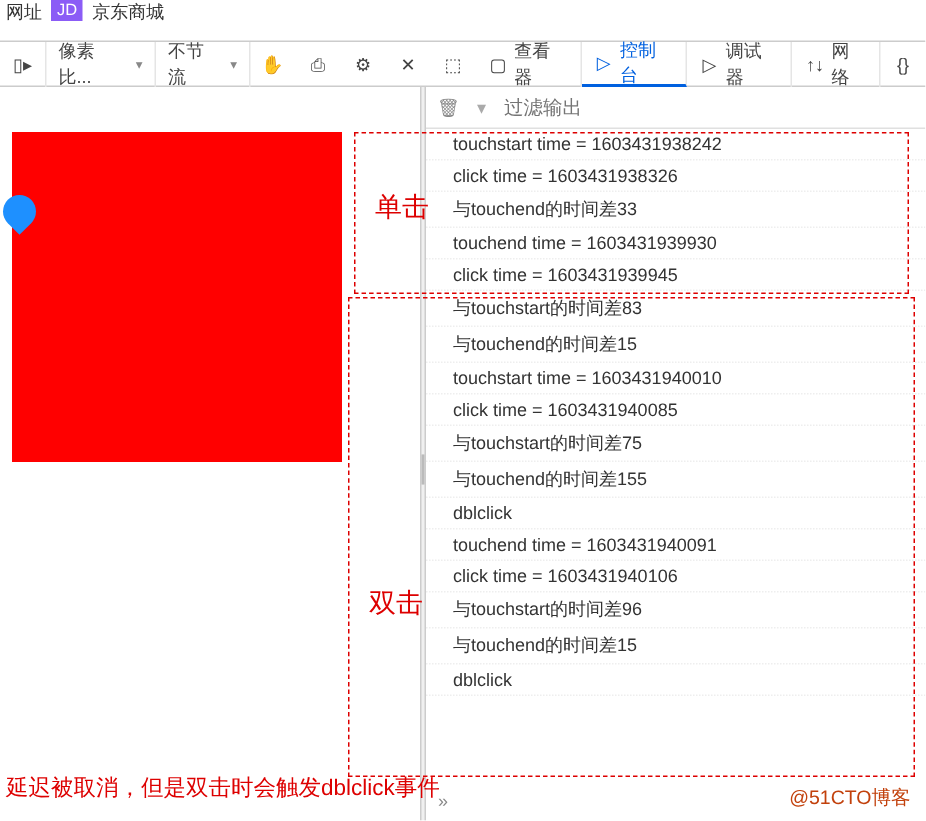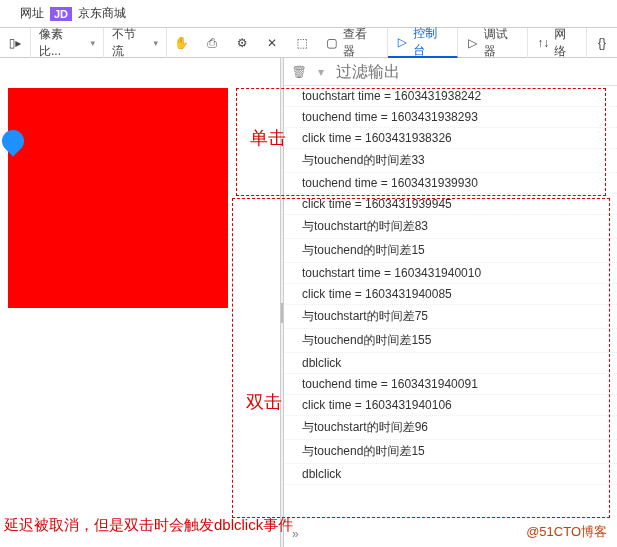--- a/index.html
+++ b/index.html
@@ -1,18 +1,18 @@
 <!DOCTYPE html>
 <html><head>
 <meta charset="utf-8">
 <style>
 *{box-sizing:border-box;margin:0;padding:0;font-family:"Microsoft YaHei",Arial,sans-serif}
 body{background:#fff;width:617px;height:547px;overflow:hidden;position:relative}
-.topbar{height:28px;display:flex;align-items:center;border-bottom:1px solid #ccc;padding:0 20px;font-size:12px;color:#333}
-.jd-badge{background:#8b5cf6;color:#fff;font-weight:bold;padding:1px 4px;margin:0 6px;font-size:11px}
+.topbar{height:28px;display:flex;align-items:flex-start;border-bottom:1px solid #ccc;padding:0 4px;font-size:12px;color:#333}
+.jd-badge{background:#8b5cf6;color:#fff;font-weight:normal;padding:1px 4px;margin:0 6px;font-size:11px}
 .toolbar{height:30px;display:flex;align-items:center;border-bottom:1px solid #ccc;font-size:12px;color:#444}
 .tool-btn{display:flex;align-items:center;padding:0 8px;height:30px;border-right:1px solid #e5e5e5;cursor:pointer;gap:4px}
 .tool-btn.nb{border-right:none}
 .icon{width:14px;height:14px;display:inline-flex;align-items:center;justify-content:center}
 .active{color:#0060df;border-bottom:2px solid #0060df}
 .main{display:flex;height:calc(100% - 58px)}
 .preview{flex:0 0 280px;padding:30px 0 0 8px;position:relative}
 .redbox{width:220px;height:220px;background:#ff0000;position:relative}
 .drop{width:22px;height:22px;background:#1e90ff;border-radius:50% 50% 50% 0;transform:rotate(-45deg);position:absolute;left:-6px;top:42px}
 .divider{width:4px;background:#f0f0f0;border-left:1px solid #ccc;border-right:1px solid #ccc;cursor:col-resize;position:relative}
@@ -20,21 +20,21 @@
 .console{flex:1;display:flex;flex-direction:column;overflow:hidden}
 .filter-row{height:28px;display:flex;align-items:center;border-bottom:1px solid #e0e0e0;padding:0 8px;gap:8px;color:#888;font-size:12px}
 .log-area{flex:1;overflow-y:auto;font-family:Consolas,monospace;font-size:12px;color:#333;position:relative}
 .log-line{padding:3px 10px 3px 18px;border-bottom:1px dotted #eee;white-space:nowrap}
 .annot-box{position:absolute;border:1px dashed #d00;pointer-events:none}
 .annot-label{position:absolute;color:#d00;font-size:18px;pointer-events:none}
 .footer-label{position:absolute;bottom:12px;left:4px;color:#d00;font-size:15px}
 .watermark{position:absolute;bottom:6px;right:10px;color:#c2410c;font-size:13px;}
 .chev{position:absolute;bottom:6px;left:292px;color:#888;font-size:12px}
 .dropdown-caret{font-size:9px;color:#888;margin-left:2px}
-input{border:none;outline:none;font-size:16px;width:100px}
+input{border:none;outline:none;font-size:13px;width:100px}
 </style>
 </head>
 <body>
 
 <div class="topbar">
   <span>网址</span>
   <span class="jd-badge">JD</span>
   <span>京东商城</span>
 </div>
 
@@ -96,21 +96,20 @@
       <div class="grip"></div>
     </div>
   <div class="console">
     <div class="filter-row">
       <span class="icon">🗑</span>
       <span class="icon" style="color:#aaa">▾</span>
       <input placeholder="过滤输出" style="">
     </div>
     <div class="log-area" id="log-area">
         <div class="log-line">touchstart time = 1603431938242</div>
-        <div class="log-line">touchend time = 1603431938293</div>
         <div class="log-line">click time = 1603431938326</div>
         <div class="log-line">与touchend的时间差33</div>
         <div class="log-line">touchend time = 1603431939930</div>
         <div class="log-line">click time = 1603431939945</div>
         <div class="log-line">与touchstart的时间差83</div>
         <div class="log-line">与touchend的时间差15</div>
         <div class="log-line">touchstart time = 1603431940010</div>
         <div class="log-line">click time = 1603431940085</div>
         <div class="log-line">与touchstart的时间差75</div>
         <div class="log-line">与touchend的时间差155</div>

